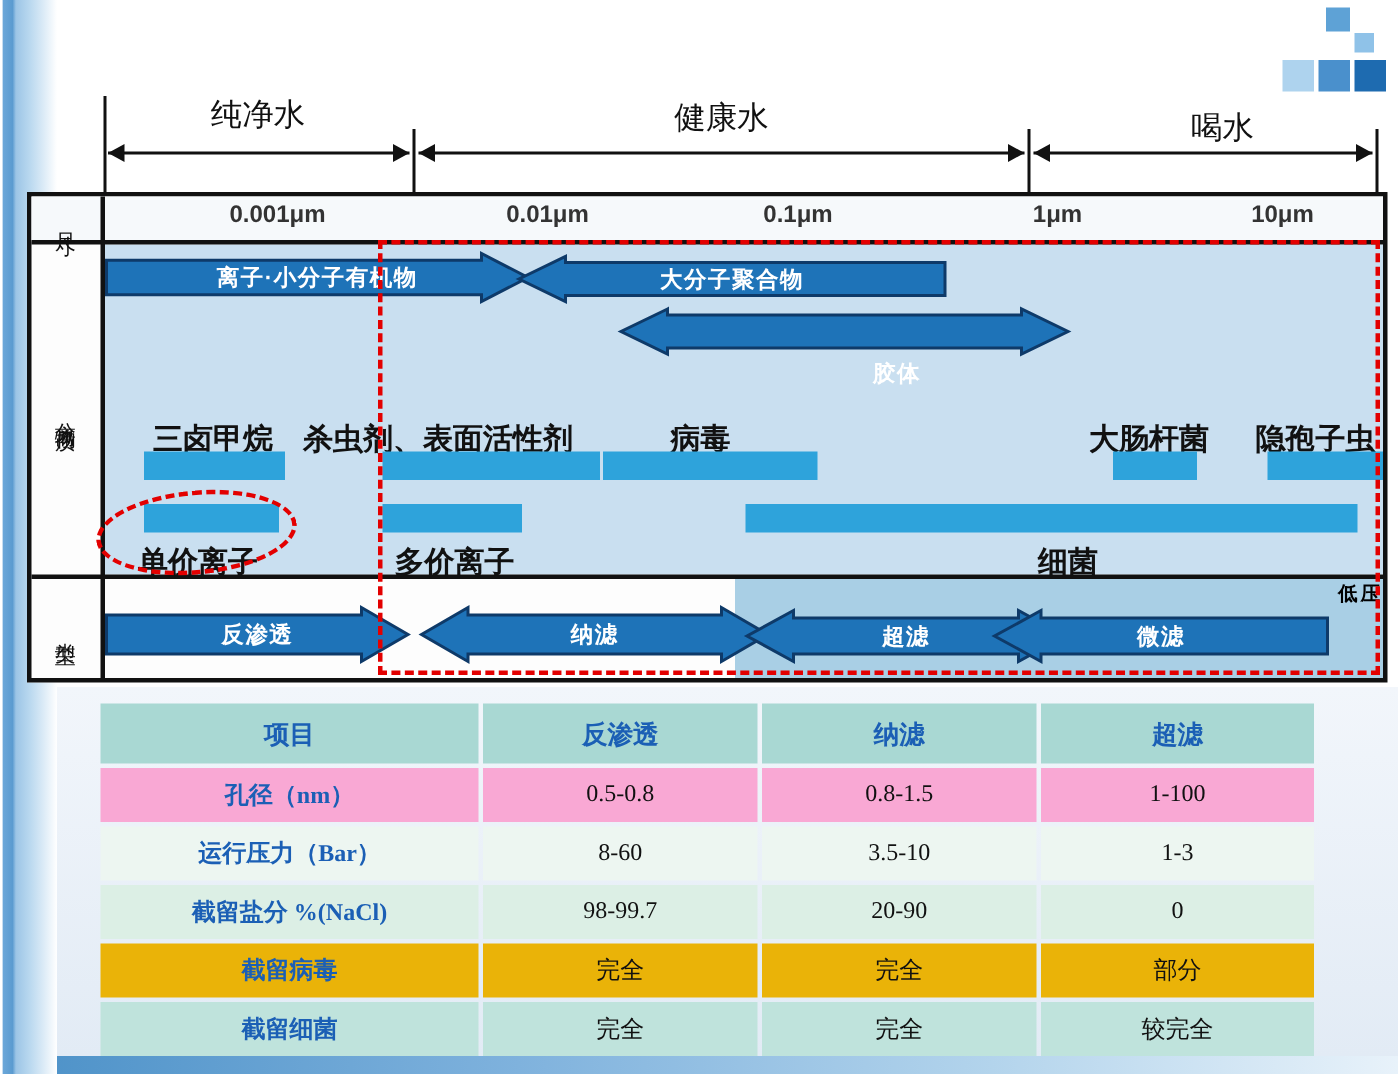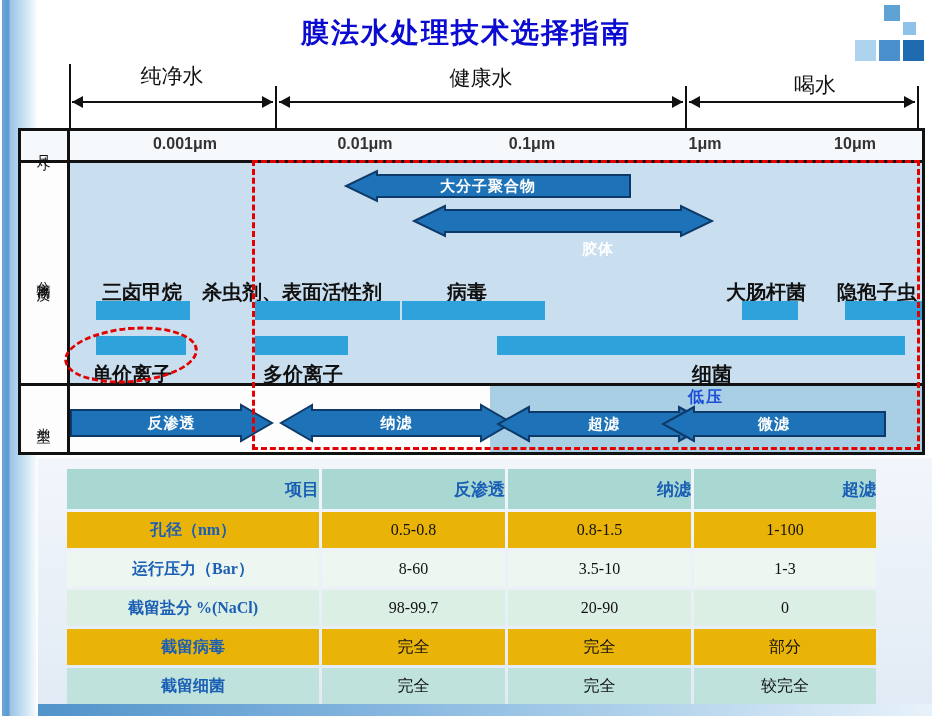--- a/index.html
+++ b/index.html
@@ -47,57 +47,56 @@
     color:#fff; font-weight:700; font-size:15px; letter-spacing:1px; white-space:nowrap; }
   .barrow .nudge { padding-left:70px;margin-top:44px; }
 
   
   .bar { position:absolute; height:19px; background:var(--bar-fill,#2ea3db); z-index:9; }
   .slabel { position:absolute; transform:translateX(-50%); font-weight:700; font-size:20px; color:#111;
     white-space:nowrap; z-index:9; }
 
   .lowp { position:absolute; left:469px; top:255px; width:432px; height:66px;
     background:var(--low-pressure-panel,#a9cfe5); z-index:9; }
-  .lowp .lptext { position:absolute; left:0; right:0; top:1px; text-align:center;
-    color:#1d4ed8; font-weight:700; font-size:16px; letter-spacing:2px; }
+  .lowp .lptext { position:absolute; left:0; right:0; top:1px; text-align:right;
+    color:#000000; font-weight:700; font-size:13px; letter-spacing:2px; }
 
   .redbox { position:absolute; left:252px; top:160px; width:668px; height:290px;
     border:3px dashed var(--red-dashed,#e30000); z-index:30; }
   .redellipse { position:absolute; left:43px; top:196px; width:134px; height:56px;
     border:3px dashed var(--red-dashed,#e30000); border-radius:50%; transform:rotate(-5deg); z-index:28; }
 
   
   .spec { position:absolute; left:64px; top:466px; border-collapse:separate; border-spacing:3px;
     table-layout:fixed; z-index:9; }
   .spec th, .spec td { text-align:center; vertical-align:middle; font-family:"Liberation Serif", serif; }
   .spec th { height:40px; background:var(--table-header-bg,#a9d8d3); color:var(--table-header-text,#1b5fb5);
-    font-size:17px; font-weight:700;text-align:right; }
+    font-size:17px; font-weight:700; }
   .spec td { height:36px; font-size:16px; color:#111; }
   .spec td.k { color:var(--table-header-text,#1b5fb5); font-weight:700; }
-  .spec tr.r0 td { background:#eab308; }
+  .spec tr.r0 td { background:#f9a8d4; }
   .spec tr.r1 td { background:#edf6f1; }
   .spec tr.r2 td { background:#dcefe5; }
   .spec tr.r3 td { background:#eab308; }
   .spec tr.r4 td { background:#bfe3dc; }
 </style>
 </head>
 <body>
 
 <div class="slide">
 
   <div class="left-strip"></div>
   <div class="lower-wash"></div>
   <div class="bottom-bar"></div>
   <div class="logo-sq" style="left:884px;top:5px;width:16px;height:16px;background:#5ea2d6"></div>
   <div class="logo-sq" style="left:903px;top:22px;width:13px;height:13px;background:#8fc2e8"></div>
   <div class="logo-sq" style="left:855px;top:40px;width:21px;height:21px;background:#aed3ee"></div>
   <div class="logo-sq" style="left:879px;top:40px;width:21px;height:21px;background:#4a90cc"></div>
   <div class="logo-sq" style="left:903px;top:40px;width:21px;height:21px;background:#1e6bb0"></div>
 
-  <div class="title">膜法水处理技术选择指南</div>
 
   <div class="zone" style="left:172px;top:62px">纯净水</div>
   <div class="zone" style="left:481px;top:64px">健康水</div>
   <div class="zone" style="left:815px;top:71px">喝水</div>
 
   <div class="marrow" style="left:72px;top:101px;width:201px"></div>
   <div class="marrow" style="left:279px;top:101px;width:404px"></div>
   <div class="marrow" style="left:689px;top:101px;width:226px"></div>
   <div class="vtick" style="left:69px;top:64px;height:64px"></div>
   <div class="vtick" style="left:275px;top:86px;height:42px"></div>
@@ -114,20 +113,26 @@
     <div class="vlabel" style="top:0;height:30px">尺寸</div>
     <div class="vlabel" style="top:33px;height:219px">分离物质</div>
     <div class="vlabel" style="top:255px;height:66px">类型</div>
 
     <div class="stick" style="left:164px">0.001μm</div>
     <div class="stick" style="left:344px">0.01μm</div>
     <div class="stick" style="left:511px">0.1μm</div>
     <div class="stick" style="left:684px">1μm</div>
     <div class="stick" style="left:834px">10μm</div>
 
+    <div class="barrow" style="left:49px;top:37px;width:283px;height:34px">
+      <svg viewBox="0 0 283 34">
+          <polygon points="1,5.5 251,5.5 251,1 282,17 251,33 251,28.5 1,28.5"></polygon>
+        </svg>
+      <span class="al">离子·小分子有机物</span>
+    </div>
     <div class="barrow" style="left:324px;top:39px;width:286px;height:32px">
       <svg viewBox="0 0 286 32">
           <polygon points="285,5 32,5 32,1 1,16 32,31 32,27 285,27"></polygon>
         </svg>
       <span class="al">大分子聚合物</span>
     </div>
     <div class="barrow" style="left:392px;top:74px;width:300px;height:32px">
       <svg viewBox="0 0 300 32">
           <polygon points="32,1 1,16 32,31 32,27 268,27 268,31 299,16 268,1 268,5 32,5"></polygon>
         </svg>

